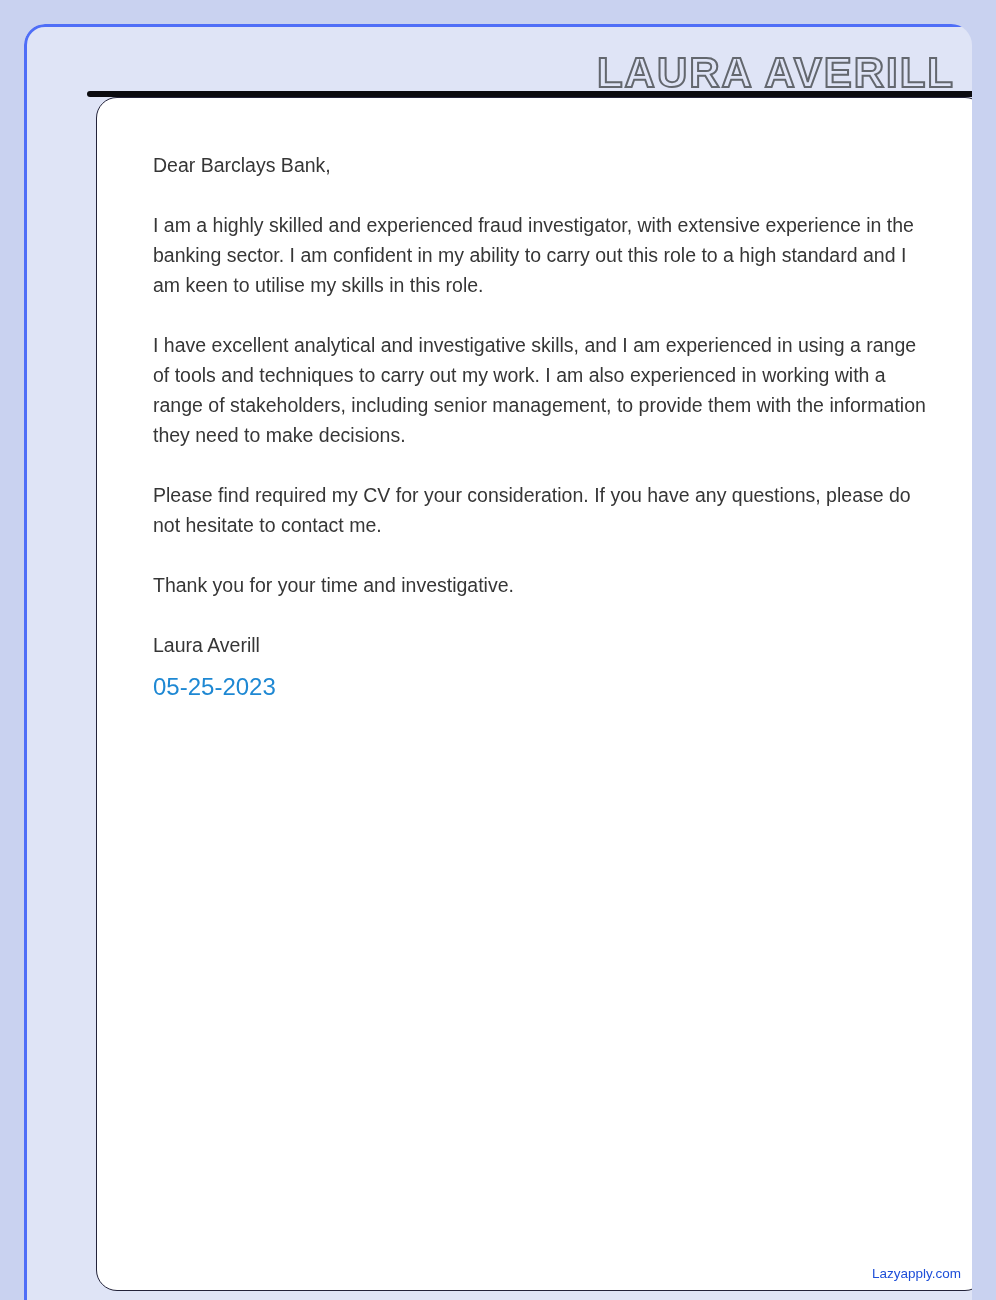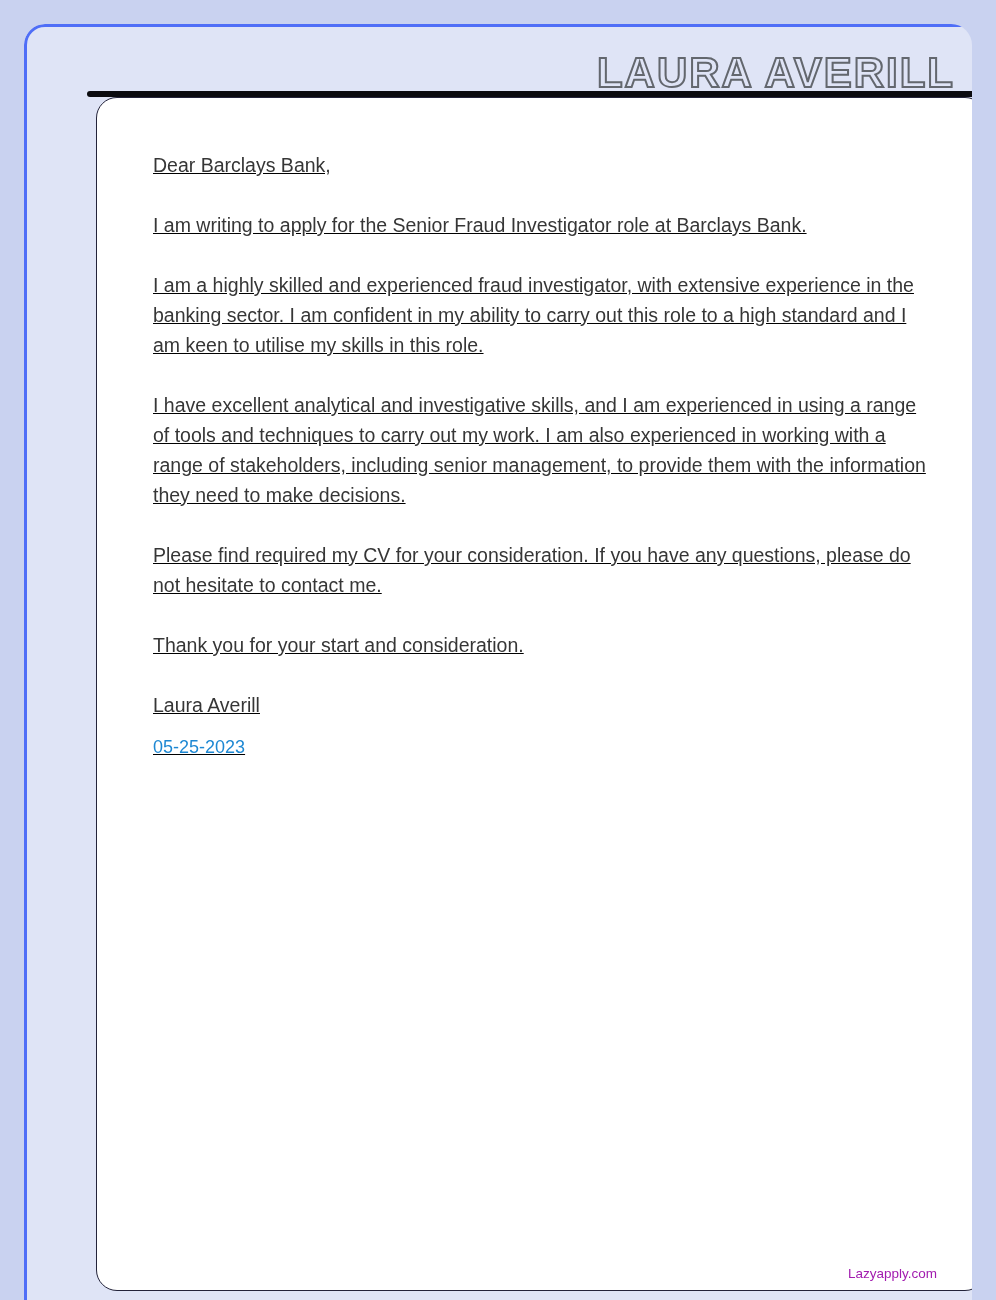--- a/index.html
+++ b/index.html
@@ -38,60 +38,58 @@
   }
   .letter-sheet {
     position: absolute;
     left: 57px;
     top: 58px;
     width: 890px;
     height: 1194px;
     background: #ffffff;
     border: 1px solid #23233a;
     padding: 40px 44px;
-    text-decoration: underline;
   }
   .letter-sheet p {
     font-size: 19.5px;
     line-height: 30px;
     color: #363636;
     margin-bottom: 30px;
     max-width: 800px;
   }
   .letter-sheet p.signature {
     margin-bottom: 12px;
   }
   .letter-date {
-    font-size: 18px;
+    font-size: 24px;
     line-height: 30px;
     color: #1e88d3;
   }
   .footer-brand {
     position: absolute;
-    right: 68px;
+    right: 44px;
     bottom: 28px;
     font-size: 13.5px;
-    color: #a21caf;
+    color: #1d4ed8;
   }
 </style>
 </head>
 <body>
 
 <div class="page">
 
   <div class="header-name">LAURA AVERILL</div>
 
   <div class="header-rule"></div>
 
   <div class="letter-sheet">
     <p>Dear Barclays Bank,</p>
-    <p>I am writing to apply for the Senior Fraud Investigator role at Barclays Bank.</p>
     <p>I am a highly skilled and experienced fraud investigator, with extensive experience in the banking sector. I am confident in my ability to carry out this role to a high standard and I am keen to utilise my skills in this role.</p>
     <p>I have excellent analytical and investigative skills, and I am experienced in using a range of tools and techniques to carry out my work. I am also experienced in working with a range of stakeholders, including senior management, to provide them with the information they need to make decisions.</p>
     <p>Please find required my CV for your consideration. If you have any questions, please do not hesitate to contact me.</p>
-    <p>Thank you for your start and consideration.</p>
+    <p>Thank you for your time and investigative.</p>
     <p class="signature">Laura Averill</p>
     <div class="letter-date">05-25-2023</div>
   </div>
 
   <div class="footer-brand">Lazyapply.com</div>
 
 </div>
 
 </body></html>

